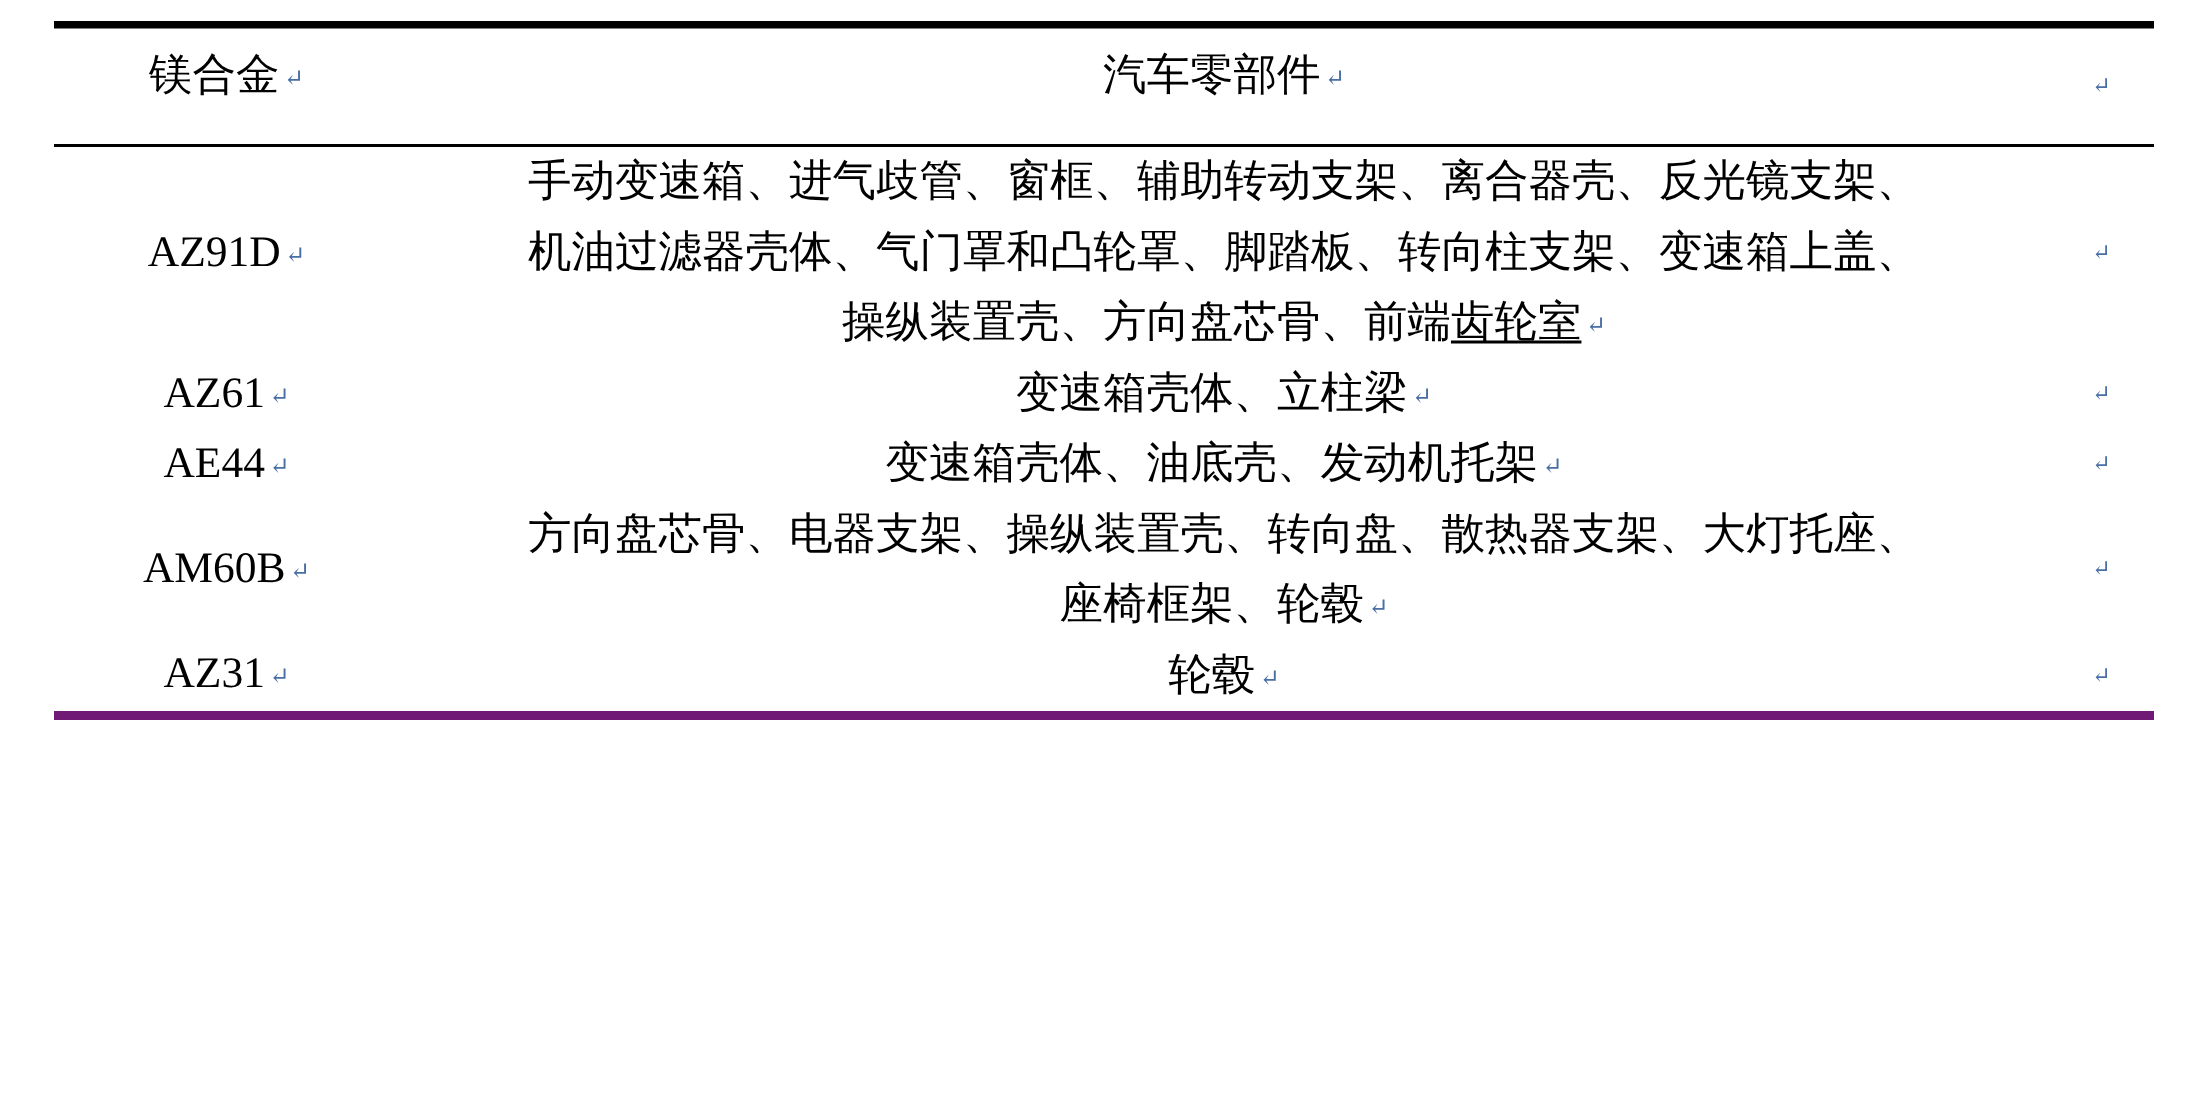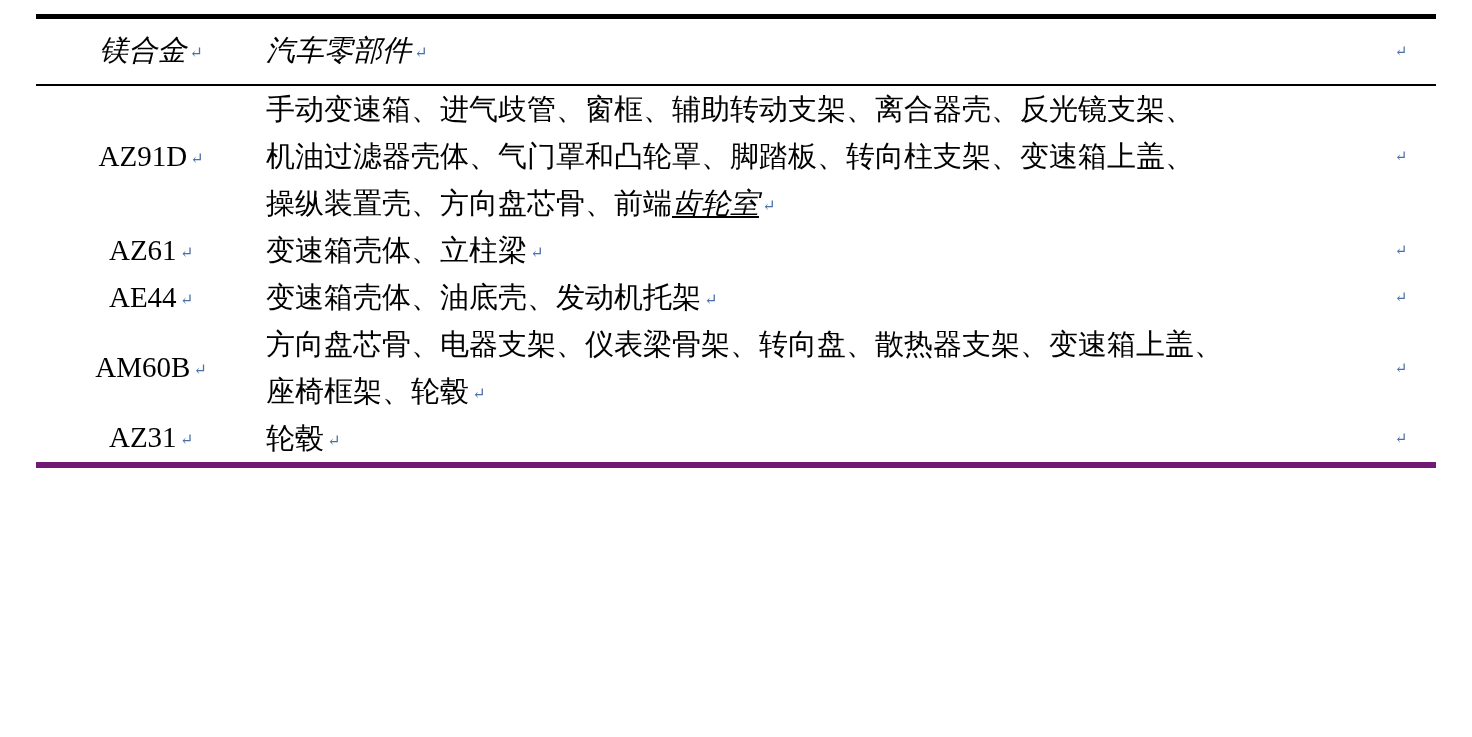--- a/index.html
+++ b/index.html
@@ -47,48 +47,46 @@
     border-bottom: 6px solid #701a75;
   }
 
   .cell-alloy {
     text-align: center;
     font-size: 29px;
     line-height: 1.5;
     white-space: nowrap;
   }
   .cell-parts {
-    text-align: left;
+    text-align: center;
     font-size: 29px;
     line-height: 1.62;
     padding: 4px 6px;
   }
   .cell-mark {
     text-align: center;
     font-size: 15px;
     color: #4a6fa5;
     vertical-align: top;
     padding-top: 14px;
   }
   .header-row .cell-alloy,
   .header-row .cell-parts {
     padding-top: 8px;
-    padding-bottom: 10px;
-    font-style: italic;
+    padding-bottom: 22px;
   }
   .pilcrow {
     font-size: 16px;
     color: #4a6fa5;
     vertical-align: 2px;
     margin-left: 3px;
   }
   .underline-term {
     text-decoration: underline;
     text-underline-offset: 3px;
-    font-style: italic;
   }
   .parts-line {
     display: block;
     white-space: nowrap;
   }
   .row-tall .cell-alloy { padding: 0; }
   .row-pad td { padding-top: 6px; padding-bottom: 6px; }
 </style>
 </head>
 <body>
@@ -143,21 +141,21 @@
         </td>
         <td class="cell-mark">↵</td>
       </tr>
 
 
       <tr class="row-tall">
         <td class="cell-alloy">
           <span>AM60B</span><span class="pilcrow">↵</span>
         </td>
         <td class="cell-parts">
-          <span class="parts-line">方向盘芯骨、电器支架、仪表梁骨架、转向盘、散热器支架、变速箱上盖、</span>
+          <span class="parts-line">方向盘芯骨、电器支架、操纵装置壳、转向盘、散热器支架、大灯托座、</span>
           <span class="parts-line"><span>座椅框架、轮毂</span><span class="pilcrow">↵</span></span>
         </td>
         <td class="cell-mark">↵</td>
       </tr>
 
 
       <tr class="row-pad rule-bottom">
         <td class="cell-alloy">
           <span>AZ31</span><span class="pilcrow">↵</span>
         </td>

